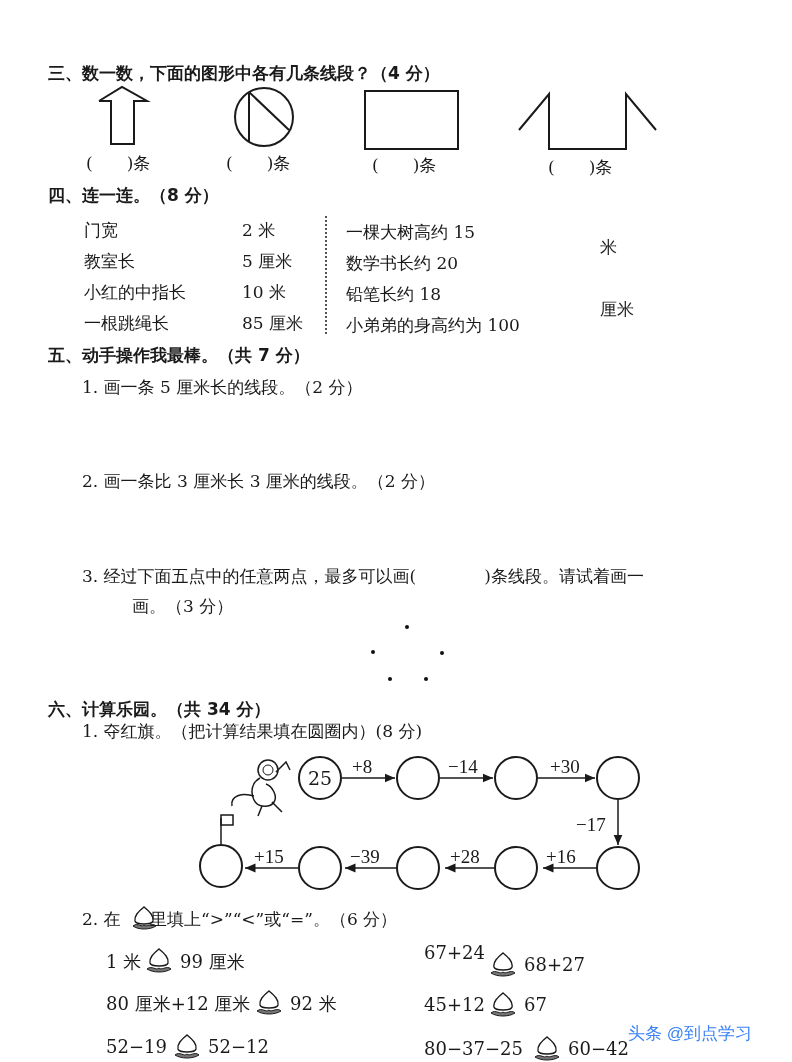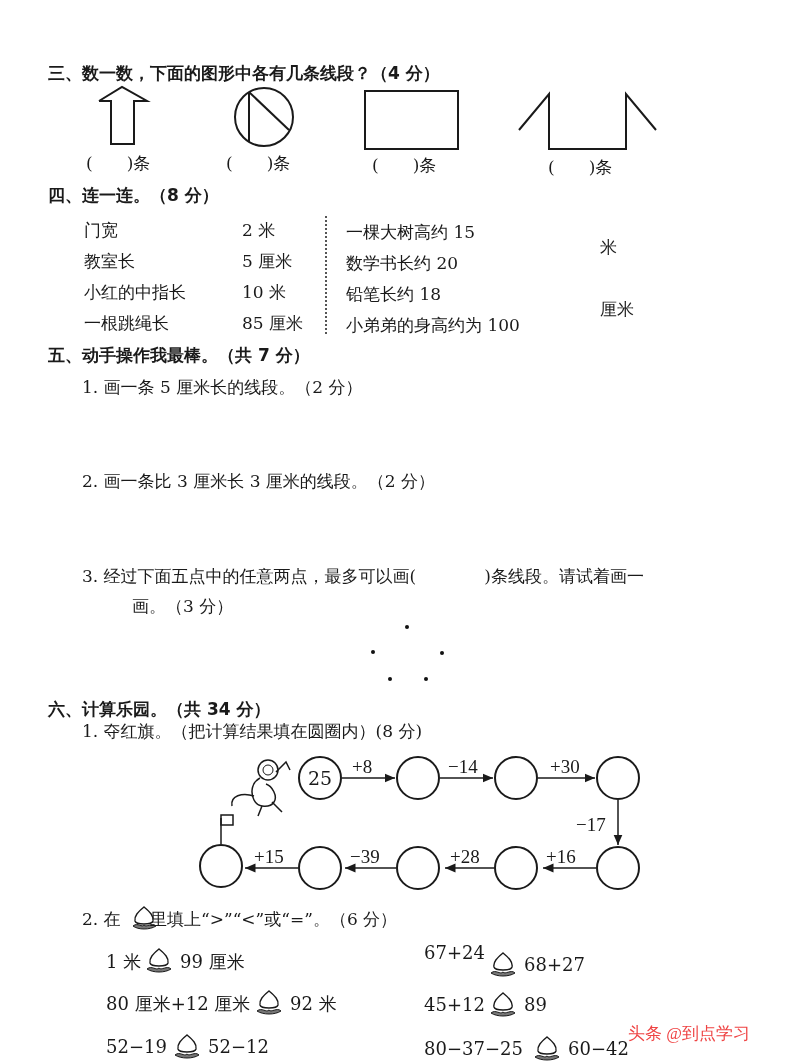--- a/index.html
+++ b/index.html
@@ -7,21 +7,21 @@
     width: 792px; height: 1062px; background: #ffffff; position: relative; overflow: hidden;
     font-family: "DejaVu Serif", "Liberation Serif", serif; color: #1a1a1a;
   }
   .abs { position: absolute; }
   .h { font-family: "DejaVu Sans", "Liberation Sans", sans-serif; font-weight: bold; font-size: 17px; white-space: nowrap; }
   .t { font-size: 17px; white-space: nowrap; }
   .t2 { font-size: 18px; white-space: nowrap; }
   .op { font-size: 19px; white-space: nowrap; font-family: "Liberation Serif", serif; }
   .circ { position: absolute; width: 44px; height: 44px; border: 2px solid #1a1a1a; border-radius: 50%; display:flex; align-items:center; justify-content:center; font-size: 19px; box-sizing: border-box; }
   .dot { position: absolute; width: 4px; height: 4px; background: #111; border-radius: 50%; }
-  .watermark { font-family: Liberation Serif, serif; color: #ef4444; font-size: 17px; text-shadow: 0 0 2px #fff, 0 0 3px #fff; }
+  .watermark { font-family: Liberation Sans, sans-serif; color: #3b82f6; font-size: 17px; text-shadow: 0 0 2px #fff, 0 0 3px #fff; }
   svg { position: absolute; overflow: visible; }
 </style>
 </head>
 <body>
 
 <div class="abs h" style="left:48px;top:62px;">三、数一数，下面的图形中各有几条线段？（4 分）</div>
 
 <svg style="left:96px;top:86px;" width="60" height="62">
   <polyline points="3,15 26,1 51,15 38,15 38,58 15,58 15,15 3,15" fill="none" stroke="#1a1a1a" stroke-width="2"></polyline>
 </svg>
@@ -160,21 +160,21 @@
   <path d="M15,3 C9,8 5,12 6,17 C7,21 23,21 24,17 C25,12 21,8 15,3 Z" fill="none" stroke="#1a1a1a" stroke-width="1.4"></path>
   <path d="M3,23 C8,19 12,25 15,22 C17,25 23,19 27,23 C21,27 9,27 3,23 Z" fill="#777" stroke="#1a1a1a" stroke-width="1"></path>
 </svg>
 <div class="abs t2" style="left:524px;top:954px;">68+27</div>
 
 <div class="abs t2" style="left:424px;top:994px;">45+12</div>
 <svg style="left:488px;top:990px;" width="30" height="30">
   <path d="M15,3 C9,8 5,12 6,17 C7,21 23,21 24,17 C25,12 21,8 15,3 Z" fill="none" stroke="#1a1a1a" stroke-width="1.4"></path>
   <path d="M3,23 C8,19 12,25 15,22 C17,25 23,19 27,23 C21,27 9,27 3,23 Z" fill="#777" stroke="#1a1a1a" stroke-width="1"></path>
 </svg>
-<div class="abs t2" style="left:524px;top:994px;">89</div>
+<div class="abs t2" style="left:524px;top:994px;">67</div>
 
 <div class="abs t2" style="left:424px;top:1038px;">80−37−25</div>
 <svg style="left:532px;top:1034px;" width="30" height="30">
   <path d="M15,3 C9,8 5,12 6,17 C7,21 23,21 24,17 C25,12 21,8 15,3 Z" fill="none" stroke="#1a1a1a" stroke-width="1.4"></path>
   <path d="M3,23 C8,19 12,25 15,22 C17,25 23,19 27,23 C21,27 9,27 3,23 Z" fill="#777" stroke="#1a1a1a" stroke-width="1"></path>
 </svg>
 <div class="abs t2" style="left:568px;top:1038px;">60−42</div>
 
 <div class="abs watermark" style="left:628px;top:1022px;">头条 @到点学习</div>
 

